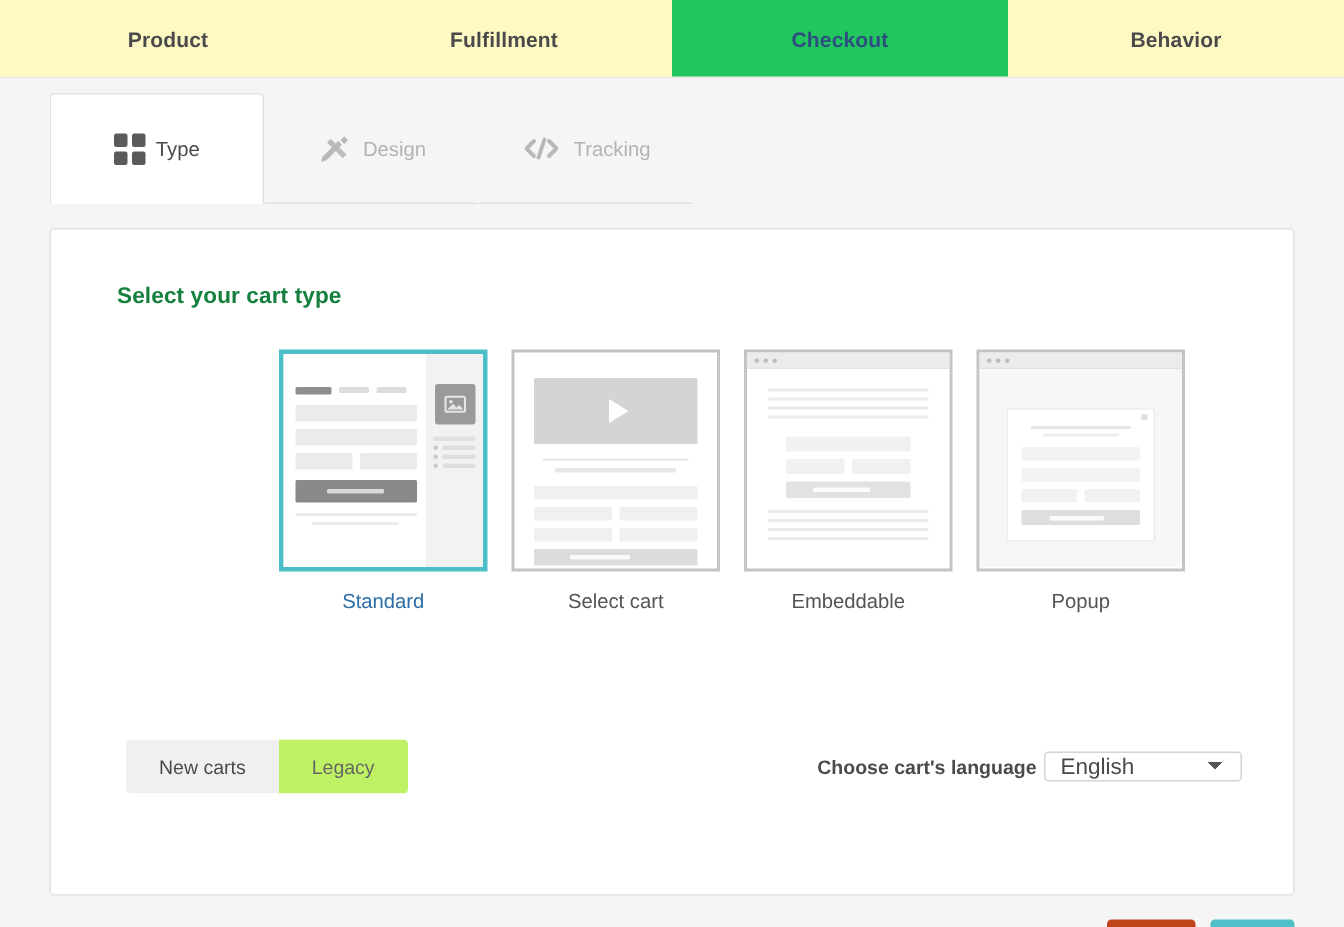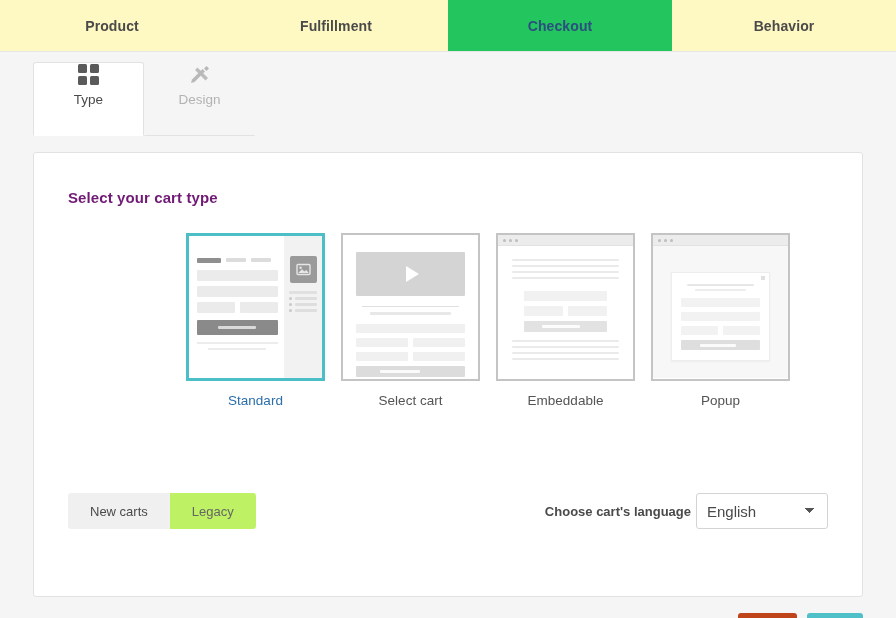--- a/index.html
+++ b/index.html
@@ -54,26 +54,26 @@
 
   
   .subtabs {
     display: flex;
     align-items: flex-end;
     padding-left: 33px;
     height: 84px;
     padding-top: 27px;
   }
   .subtab {
-    width: 111px;
+    width: 143px;
     height: 74px;
     display: flex;
-    flex-direction: column;
-    align-items: center;
-    justify-content: flex-start;
+    flex-direction: row;
+    align-items: center;
+    justify-content: center;
     gap: 7px;
     cursor: pointer;
     user-select: none;
     color: #b3b3b3;
     background: transparent;
     border: 1px solid transparent;
     border-bottom: 1px solid #e2e2e2;
     position: relative;
   }
   .subtab.active {
@@ -117,24 +117,24 @@
     left: 33px;
     top: 100px;
     width: 830px;
     height: 445px;
     background: #ffffff;
     border: 1px solid #e2e2e2;
     border-radius: 3px;
   }
 
   .panel-title {
-    margin: 36px 0 0 34px;
+    margin: 36px 0 0 44px;
     font-size: 15px;
     font-weight: bold;
-    color: #701a75;
+    color: #15803d;
     letter-spacing: .1px;
   }
 
   
   .cards {
     display: flex;
     margin: 27px 0 0 80px;
     gap: 16px;
     justify-content: center;
   }
@@ -273,21 +273,21 @@
   .pop-row .pop-field { flex: 1; margin-bottom: 0; }
   .pop-cta { height: 10px; background: #dedede; border-radius: 1px; position: relative; margin-top: 2px; }
   .pop-cta:after {
     content: ""; position: absolute; left: 19px; top: 4px;
     width: 36px; height: 3px; background: #fbfbfb; border-radius: 1px;
   }
 
   
   .panel-bottom {
     position: absolute;
-    left: 0; right: 0;
+    left: 16px; right: 0;
     top: 340px;
     padding: 0 34px 0 34px;
     display: flex;
     align-items: center;
   }
   .seg {
     display: flex;
     border-radius: 3px;
     overflow: hidden;
   }
@@ -316,21 +316,21 @@
     align-items: center;
     gap: 5px;
   }
   .lang-label {
     font-size: 13px;
     font-weight: bold;
     color: #4a4a4a;
   }
   .lang-select {
     width: 132px;
-    height: 36px;
+    height: 20px;
     border: 1px solid #d4d4d4;
     border-radius: 3px;
     background: #ffffff;
     font-family: "Liberation Sans", sans-serif;
     font-size: 15px;
     color: #4a4a4a;
     padding: 0 10px;
     cursor: pointer;
     appearance: none;
     -webkit-appearance: none;
@@ -410,20 +410,32 @@
           <g fill="#b8b8b8">
             <path d="M4 17.5 L14.5 7 L17 9.5 L6.5 20 L3 21 Z" transform="translate(0,-1)"></path>
             <path d="M16 5.5 L18.5 3 L21 5.5 L18.5 8 Z"></path>
             <path d="M17.5 17.5 L7 7 L9.5 4.5 L20 15 Z" opacity="0.95"></path>
           </g>
         </svg>
       </span>
       <span class="st-label">Design</span>
     </div>
 
+    <div class="subtab">
+      <span class="st-icon">
+        <svg width="28" height="20" viewBox="0 0 28 20">
+          <g fill="none" stroke="#b8b8b8" stroke-width="2.6" stroke-linecap="round" stroke-linejoin="round">
+            <polyline points="9,5 4,10 9,15"></polyline>
+            <polyline points="19,5 24,10 19,15"></polyline>
+            <line x1="16" y1="4" x2="12" y2="16"></line>
+          </g>
+        </svg>
+      </span>
+      <span class="st-label">Tracking</span>
+    </div>
 
   </div>
 
   <div class="panel">
 
     <div class="panel-title">Select your cart type</div>
 
     <div class="cards">
 
       <div class="card-wrap selected">

